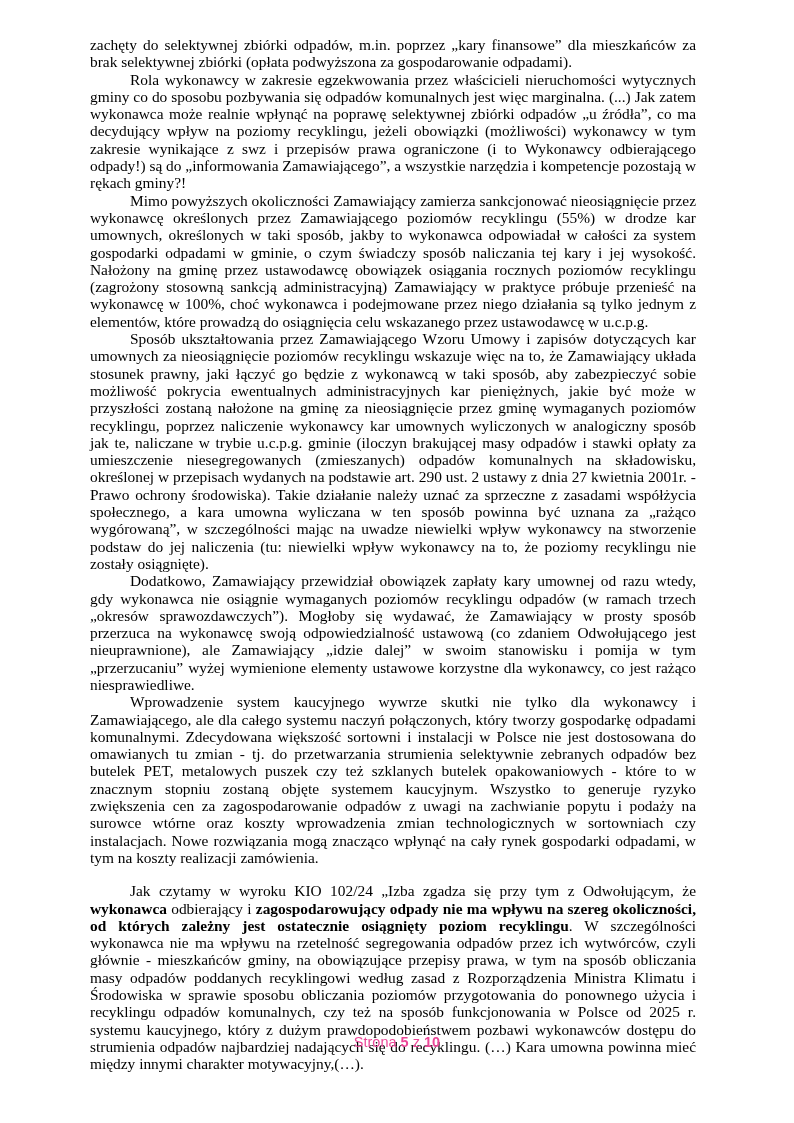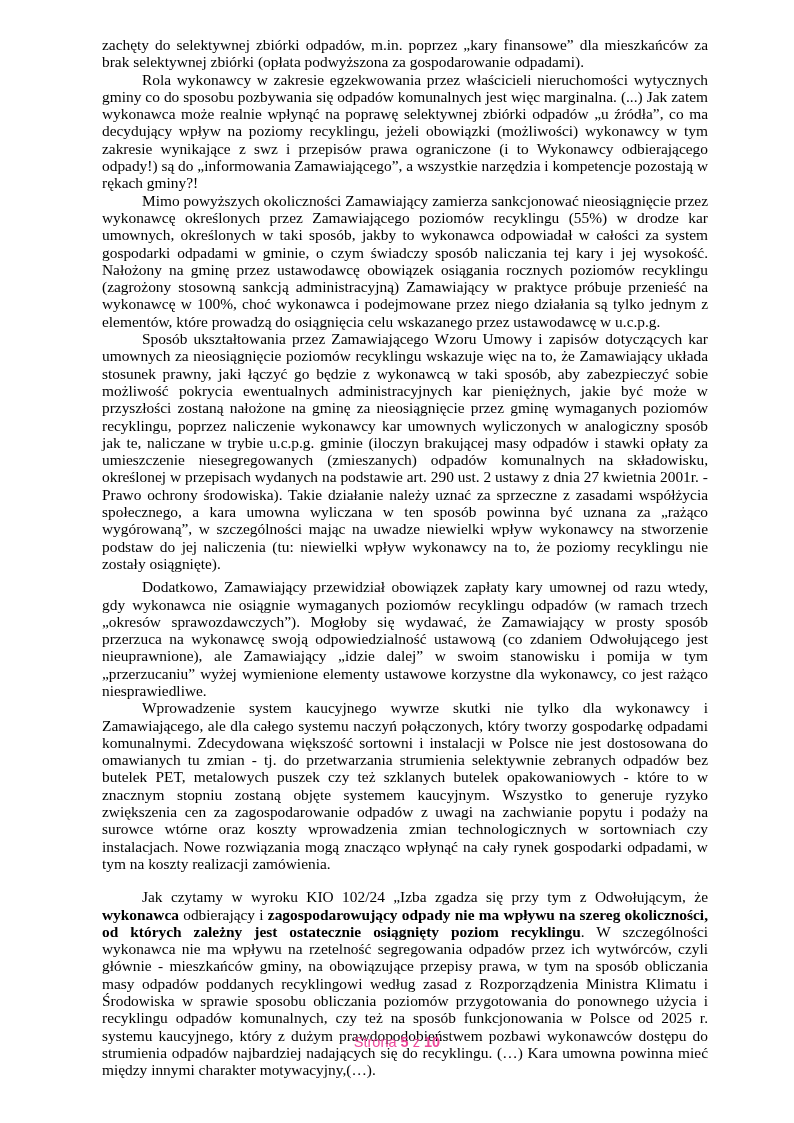--- a/index.html
+++ b/index.html
@@ -11,36 +11,36 @@
     position: relative;
     width: 794px;
     height: 1123px;
     background: #ffffff;
     color: #000000;
     font-family: "Liberation Serif", "DejaVu Serif", serif;
     overflow: hidden;
   }
   .content {
     position: absolute;
-    left: 102px;
+    left: 90px;
     top: 36px;
     width: 606px;
     font-size: 15.4px;
     line-height: 17.3px;
     text-align: justify;
   }
   .content p {
     margin: 0;
     padding: 0;
   }
   .content p.ind {
     text-indent: 40px;
   }
   .content p.sb-line {
-    margin-top: 6px;
+    margin-top: 0;
   }
   .content p.sb-small {
     margin-top: 16px;
   }
   .b {
     font-weight: bold;
   }
   .footer {
     position: absolute;
     left: 0;

